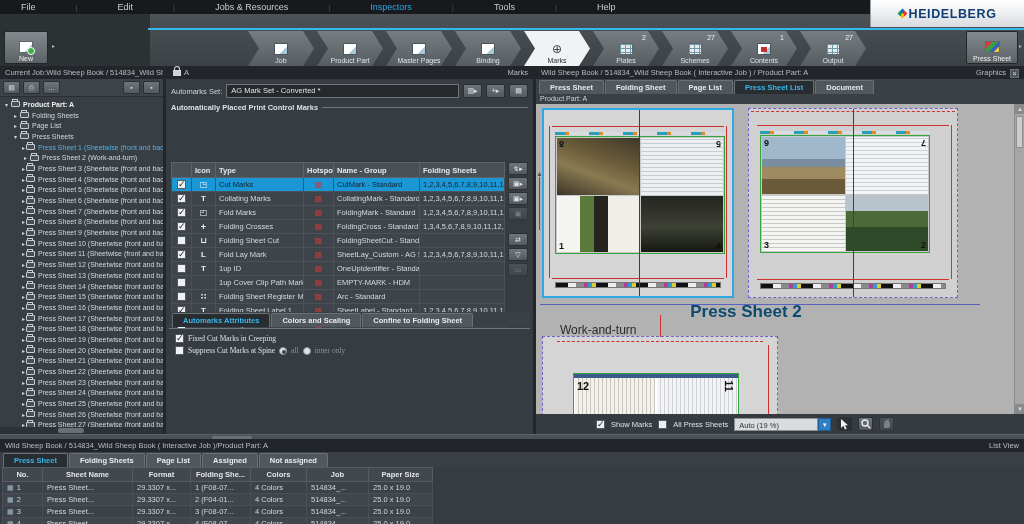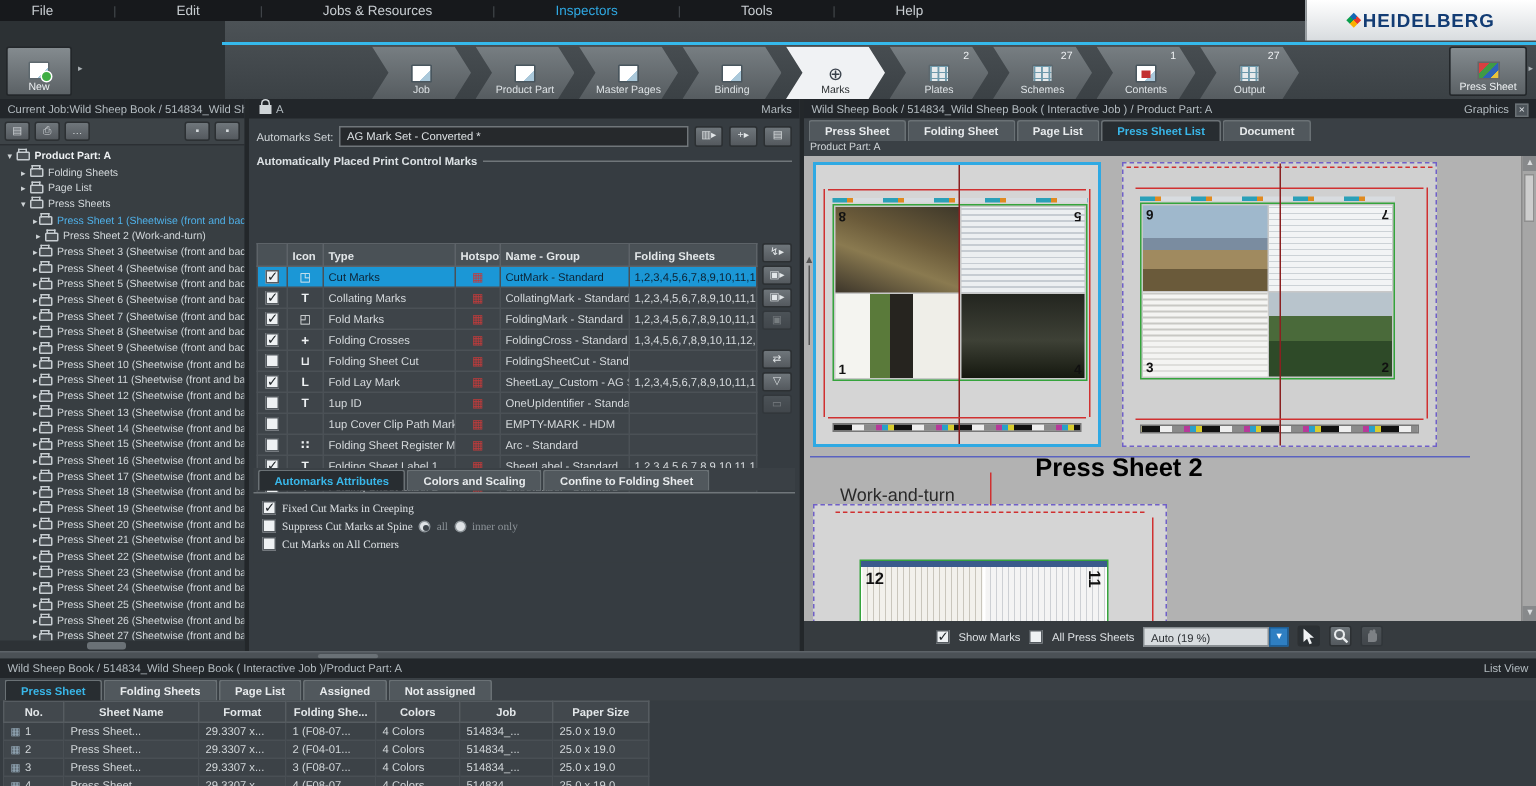--- a/index.html
+++ b/index.html
@@ -136,34 +136,34 @@
   .t7{background:repeating-linear-gradient(0deg,#f2f4f5 0 3px,#ccd2d6 3px 4px);}
   .t3{background:repeating-linear-gradient(0deg,#f4f4f2 0 3px,#c8c8c4 3px 4px),#fff;}
   .t2{background:linear-gradient(180deg,#b8c4cc 0 28%,#4a6a3a 28% 58%,#2e4a28 58%);}
   .t12{background:repeating-linear-gradient(90deg,#f2f1ec 0 3px,#c9c6bc 3px 4px);}
   .t11{background:repeating-linear-gradient(90deg,#f4f4f4 0 3px,#cdd0d4 3px 4px);}
   .colorbar{position:absolute;left:11px;bottom:8px;right:11px;height:6px;border:1px solid #777;
             background:repeating-linear-gradient(90deg,#111 0 12px,#eee 12px 20px,#8a8a8a 20px 28px,#b73a9a 28px 32px,#2aa0c8 32px 36px,#d8cc30 36px 40px);}
   .rl{position:absolute;background:#d03030;}
   .rl-d{background:none;border-top:1px dashed #d03030;height:0 !important;}
   .bl{position:absolute;background:#4456b8;}
-  .bigtext{position:absolute;top:198px;left:110px;width:200px;text-align:center;font-size:17px;font-weight:bold;color:#000000;}
+  .bigtext{position:absolute;top:198px;left:110px;width:200px;text-align:center;font-size:17px;font-weight:bold;color:#0c4a6e;}
   .wtext{position:absolute;top:219px;left:24px;font-size:12px;color:#2a2a2a;}
   .sh-2{left:6px;top:232px;width:236px;height:80px;border:1px dashed #7060c8;border-bottom:none;background:#d5d5d5;}
   .s2pages{position:absolute;left:30px;top:36px;width:166px;height:44px;border:1px solid #35a43c;background:#fff;display:flex;padding-top:4px;
            background-clip:padding-box;}
   .s2bar{position:absolute;left:0;top:0;right:0;height:4px;background:#3a5a8c;}
   .s2pages .pg{flex:1;margin:0 1px;}
   .grayarrow{position:absolute;left:0px;top:66px;width:7px;height:60px;color:#555;font-size:7px;}
   .grayarrow::before{content:"▲";position:absolute;top:0;left:0;}
   .grayarrow::after{content:"";position:absolute;left:3px;top:7px;bottom:0;width:1px;background:#555;}
   .vscroll{position:absolute;right:0;top:0;bottom:0;width:10px;background:#a6a6a6;border-left:1px solid #8a8a8a;}
   .varr{position:absolute;left:0;width:10px;height:10px;background:#87898b;color:#dadcde;font-size:6px;line-height:10px;text-align:center;cursor:pointer;}
   .vthumb{position:absolute;left:1px;right:1px;top:12px;height:32px;background:#cdcdcd;border:1px solid #8f8f8f;cursor:pointer;}
-  .pcontrols{height:20px;background:#363b3f;display:flex;align-items:center;gap:6px;padding-left:88px;font-size:7.5px;color:#dde1e4;}
+  .pcontrols{height:20px;background:#363b3f;display:flex;align-items:center;gap:6px;padding-left:60px;font-size:7.5px;color:#dde1e4;}
   .zoomsel{width:84px;height:13px;background:#d8dcdf;color:#2b2f33;font-size:7.5px;line-height:13px;padding:0 4px;border:1px solid #8a9094;}
   .zoombtn{width:13px;height:13px;background:#2f7fc2;border:1px solid #1d5e96;color:#fff;font-size:7px;line-height:12px;text-align:center;margin-left:-6px;cursor:pointer;}
   .pico{width:15px;height:14px;background:linear-gradient(#6f767b,#54595e);border:1px solid #2c3033;border-radius:2px;display:flex;align-items:center;justify-content:center;cursor:pointer;}
   .pico.act{background:#2b3034;}
   .pico.dis{opacity:.4;}
 
   
   .hsplit{position:absolute;top:434px;left:0;right:0;height:5px;background:#4b5156;border-top:1px solid #5d6368;}
   .hsplit .hnd{position:absolute;left:212px;top:1px;width:40px;height:3px;background:#6a7176;border-radius:2px;}
 
@@ -588,24 +588,20 @@
           <span class="cb on"></span>
           <span>Fixed Cut Marks in Creeping</span>
         </div>
         <div class="optrow">
           <span class="cb"></span>
           <span>Suppress Cut Marks at Spine</span>
           <span class="radio sel"></span>
           <span class="dim">all</span>
           <span class="radio"></span>
           <span class="dim">inner only</span>
-        </div>
-        <div class="optrow">
-          <span class="cb"></span>
-          <span>Cut Marks on All Corners</span>
         </div>
       </div>
     </div>
 
     <div class="vsplit"></div>
 
     <div class="rightpanel">
       <div class="tbar">
         <span>Wild Sheep Book / 514834_Wild Sheep Book ( Interactive Job ) / Product Part: A</span>
         <span class="tright">

